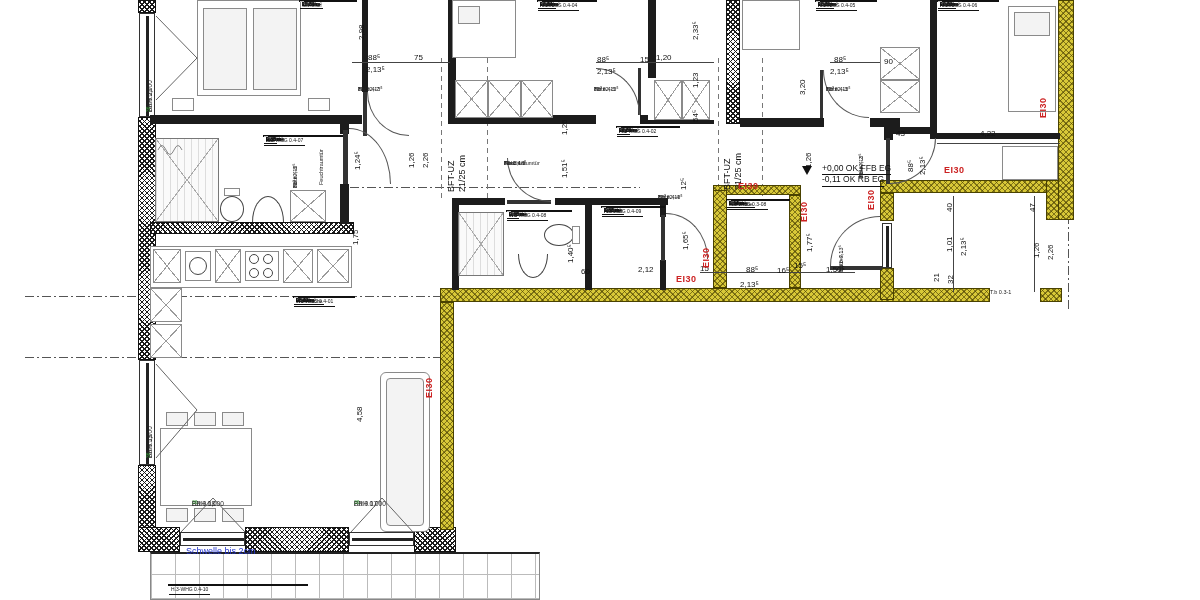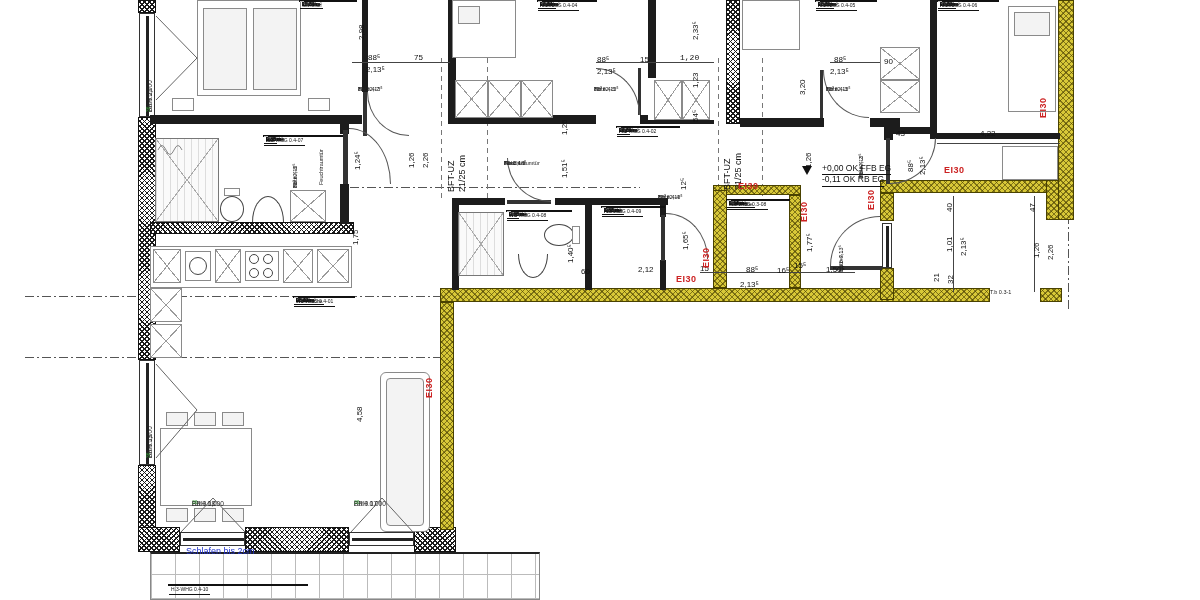--- a/index.html
+++ b/index.html
@@ -226,21 +226,21 @@
   </svg>
 
 
   <div class="tri" style="left:802px;top:166px"></div>
   <div class="lvl" style="left:816px;top:163px">
     <span>+0,00 OK FFB EG</span>
       <br>
     <span>-0,11 OK RB EG</span>
   </div>
 
-  <div class="blue" style="left:186px;top:546px">Schlafen bis 2cm</div>
+  <div class="blue" style="left:186px;top:546px">Schwelle bis 2cm</div>
 
   <div class="bft v" style="left:446px;top:192px">
     <span>BFT-UZ</span>
       <br>
     <span>21/25 cm</span>
   </div>
   <div class="bft v" style="left:722px;top:190px">
     <span>BFT-UZ</span>
       <br>
     <span>21/25 cm</span>
@@ -437,21 +437,21 @@
     </div>
     <div class="rbox" style="left: 168px; top: 584px; width: 140px;">
       <div class="rb-id">H.3-WHG 0.4-10</div>
     </div>
     <div class="dim v" style="left: 358px; top: 40px;">2,98</div>
     <div class="dim" style="left: 368px; top: 54px;">88⁵</div>
     <div class="dim" style="left: 414px; top: 54px;">75</div>
     <div class="dim" style="left: 366px; top: 66px;">2,13⁵</div>
     <div class="dim" style="left: 597px; top: 56px;">88⁵</div>
     <div class="dim" style="left: 640px; top: 56px;">15</div>
-    <div class="dim" style="left: 680px; top: 54px; font-family: Liberation Mono, monospace;">1,20</div>
+    <div class="dim" style="left: 656px; top: 54px;">1,20</div>
     <div class="dim" style="left: 597px; top: 68px;">2,13⁵</div>
     <div class="dim v" style="left: 692px; top: 40px;">2,33⁵</div>
     <div class="dim v" style="left: 692px; top: 88px;">1,23</div>
     <div class="dim v" style="left: 692px; top: 122px;">54⁵</div>
     <div class="dim" style="left: 834px; top: 56px;">88⁵</div>
     <div class="dim" style="left: 830px; top: 68px;">2,13⁵</div>
     <div class="dim" style="left: 884px; top: 58px;">90</div>
     <div class="dim v" style="left: 799px; top: 95px;">3,20</div>
     <div class="dim" style="left: 896px; top: 130px;">43</div>
     <div class="dim" style="left: 980px; top: 130px;">4,22</div>

